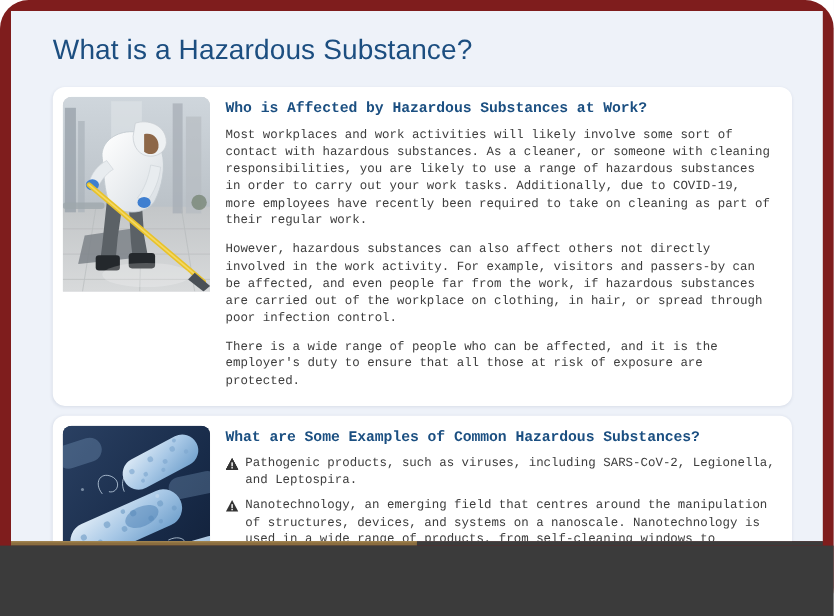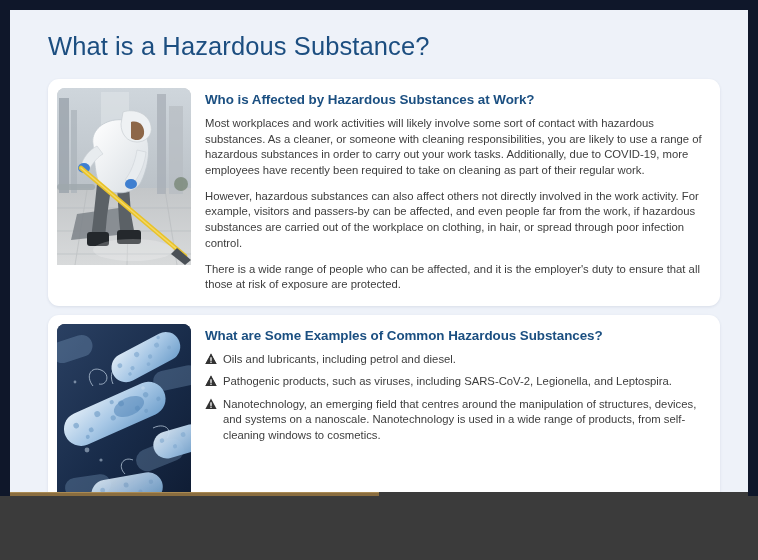--- a/index.html
+++ b/index.html
@@ -8,22 +8,23 @@
     width: 758px;
     height: 560px;
     overflow: hidden;
     font-family: "Liberation Sans", sans-serif;
   }
 
   #player-frame {
     position: relative;
     width: 758px;
     height: 560px;
-    background: #0f172a;
+    background: #7f1d1d;
     padding: 10px 10px 0 10px;
+    border-radius: 26px;
   }
 
   
   #slide-panel {
     position: relative;
     width: 738px;
     height: 482px;
     background: #eef2f9;
     overflow: hidden;
   }
@@ -40,20 +41,21 @@
     padding: 18px 28px 0 38px;
   }
 
   .card {
     display: flex;
     background: #ffffff;
     border-radius: 11px;
     box-shadow: 0 1px 3px rgba(30, 50, 90, 0.10);
     padding: 9px;
     margin-bottom: 9px;
+    font-family: Liberation Mono, monospace;
   }
 
   .card-media {
     flex: 0 0 134px;
     border-radius: 8px;
     overflow: hidden;
     position: relative;
   }
 
   .card-body {
@@ -313,21 +315,20 @@
                 <rect x="5.35" y="4.3" width="1.3" height="3.6" fill="#ffffff"></rect>
                 <rect x="5.35" y="8.6" width="1.3" height="1.3" fill="#ffffff"></rect>
               </svg>
             </li>
             <li>
               <svg class="warn-icon" viewBox="0 0 12 12">
                 <path d="M6 0.6 L11.6 11 L0.4 11 Z" fill="#333333"></path>
                 <rect x="5.35" y="4.3" width="1.3" height="3.6" fill="#ffffff"></rect>
                 <rect x="5.35" y="8.6" width="1.3" height="1.3" fill="#ffffff"></rect>
               </svg>
-              <span>Oils and lubricants, including petrol and diesel.</span>
             </li>
             <li>
               <svg class="warn-icon" viewBox="0 0 12 12">
                 <path d="M6 0.6 L11.6 11 L0.4 11 Z" fill="#333333"></path>
                 <rect x="5.35" y="4.3" width="1.3" height="3.6" fill="#ffffff"></rect>
                 <rect x="5.35" y="8.6" width="1.3" height="1.3" fill="#ffffff"></rect>
               </svg>
             </li>
             <li>
               <svg class="warn-icon" viewBox="0 0 12 12">

